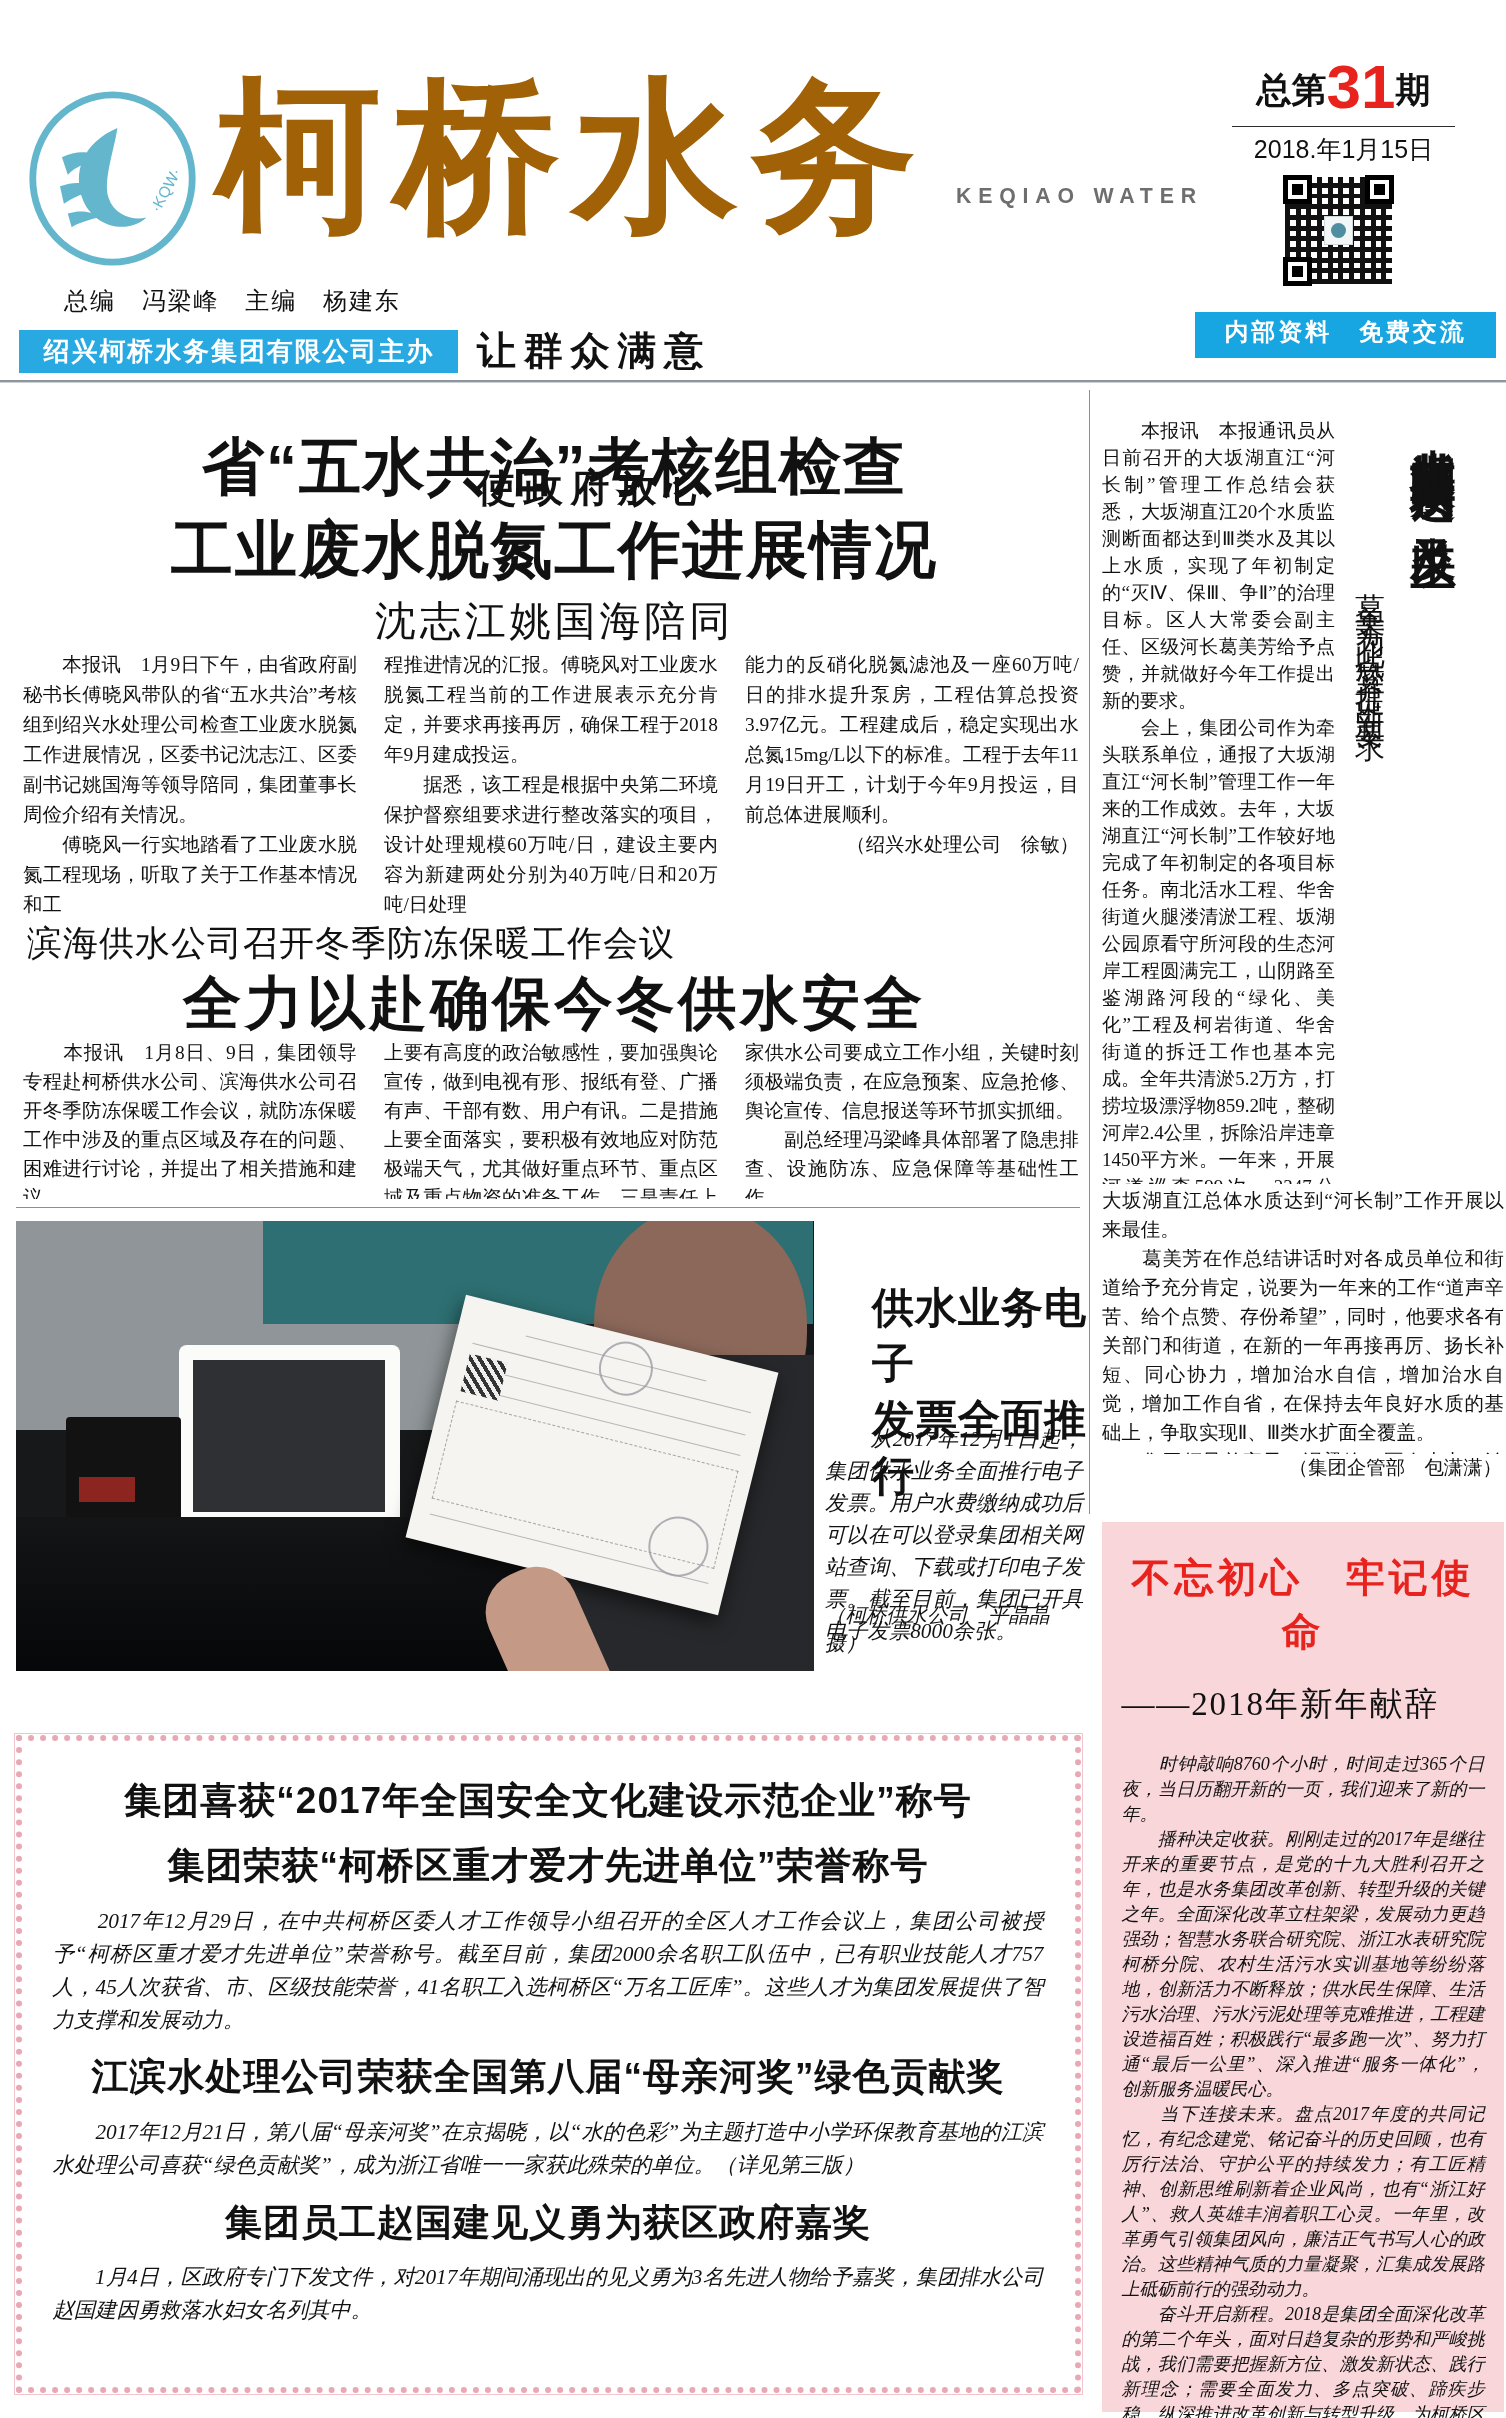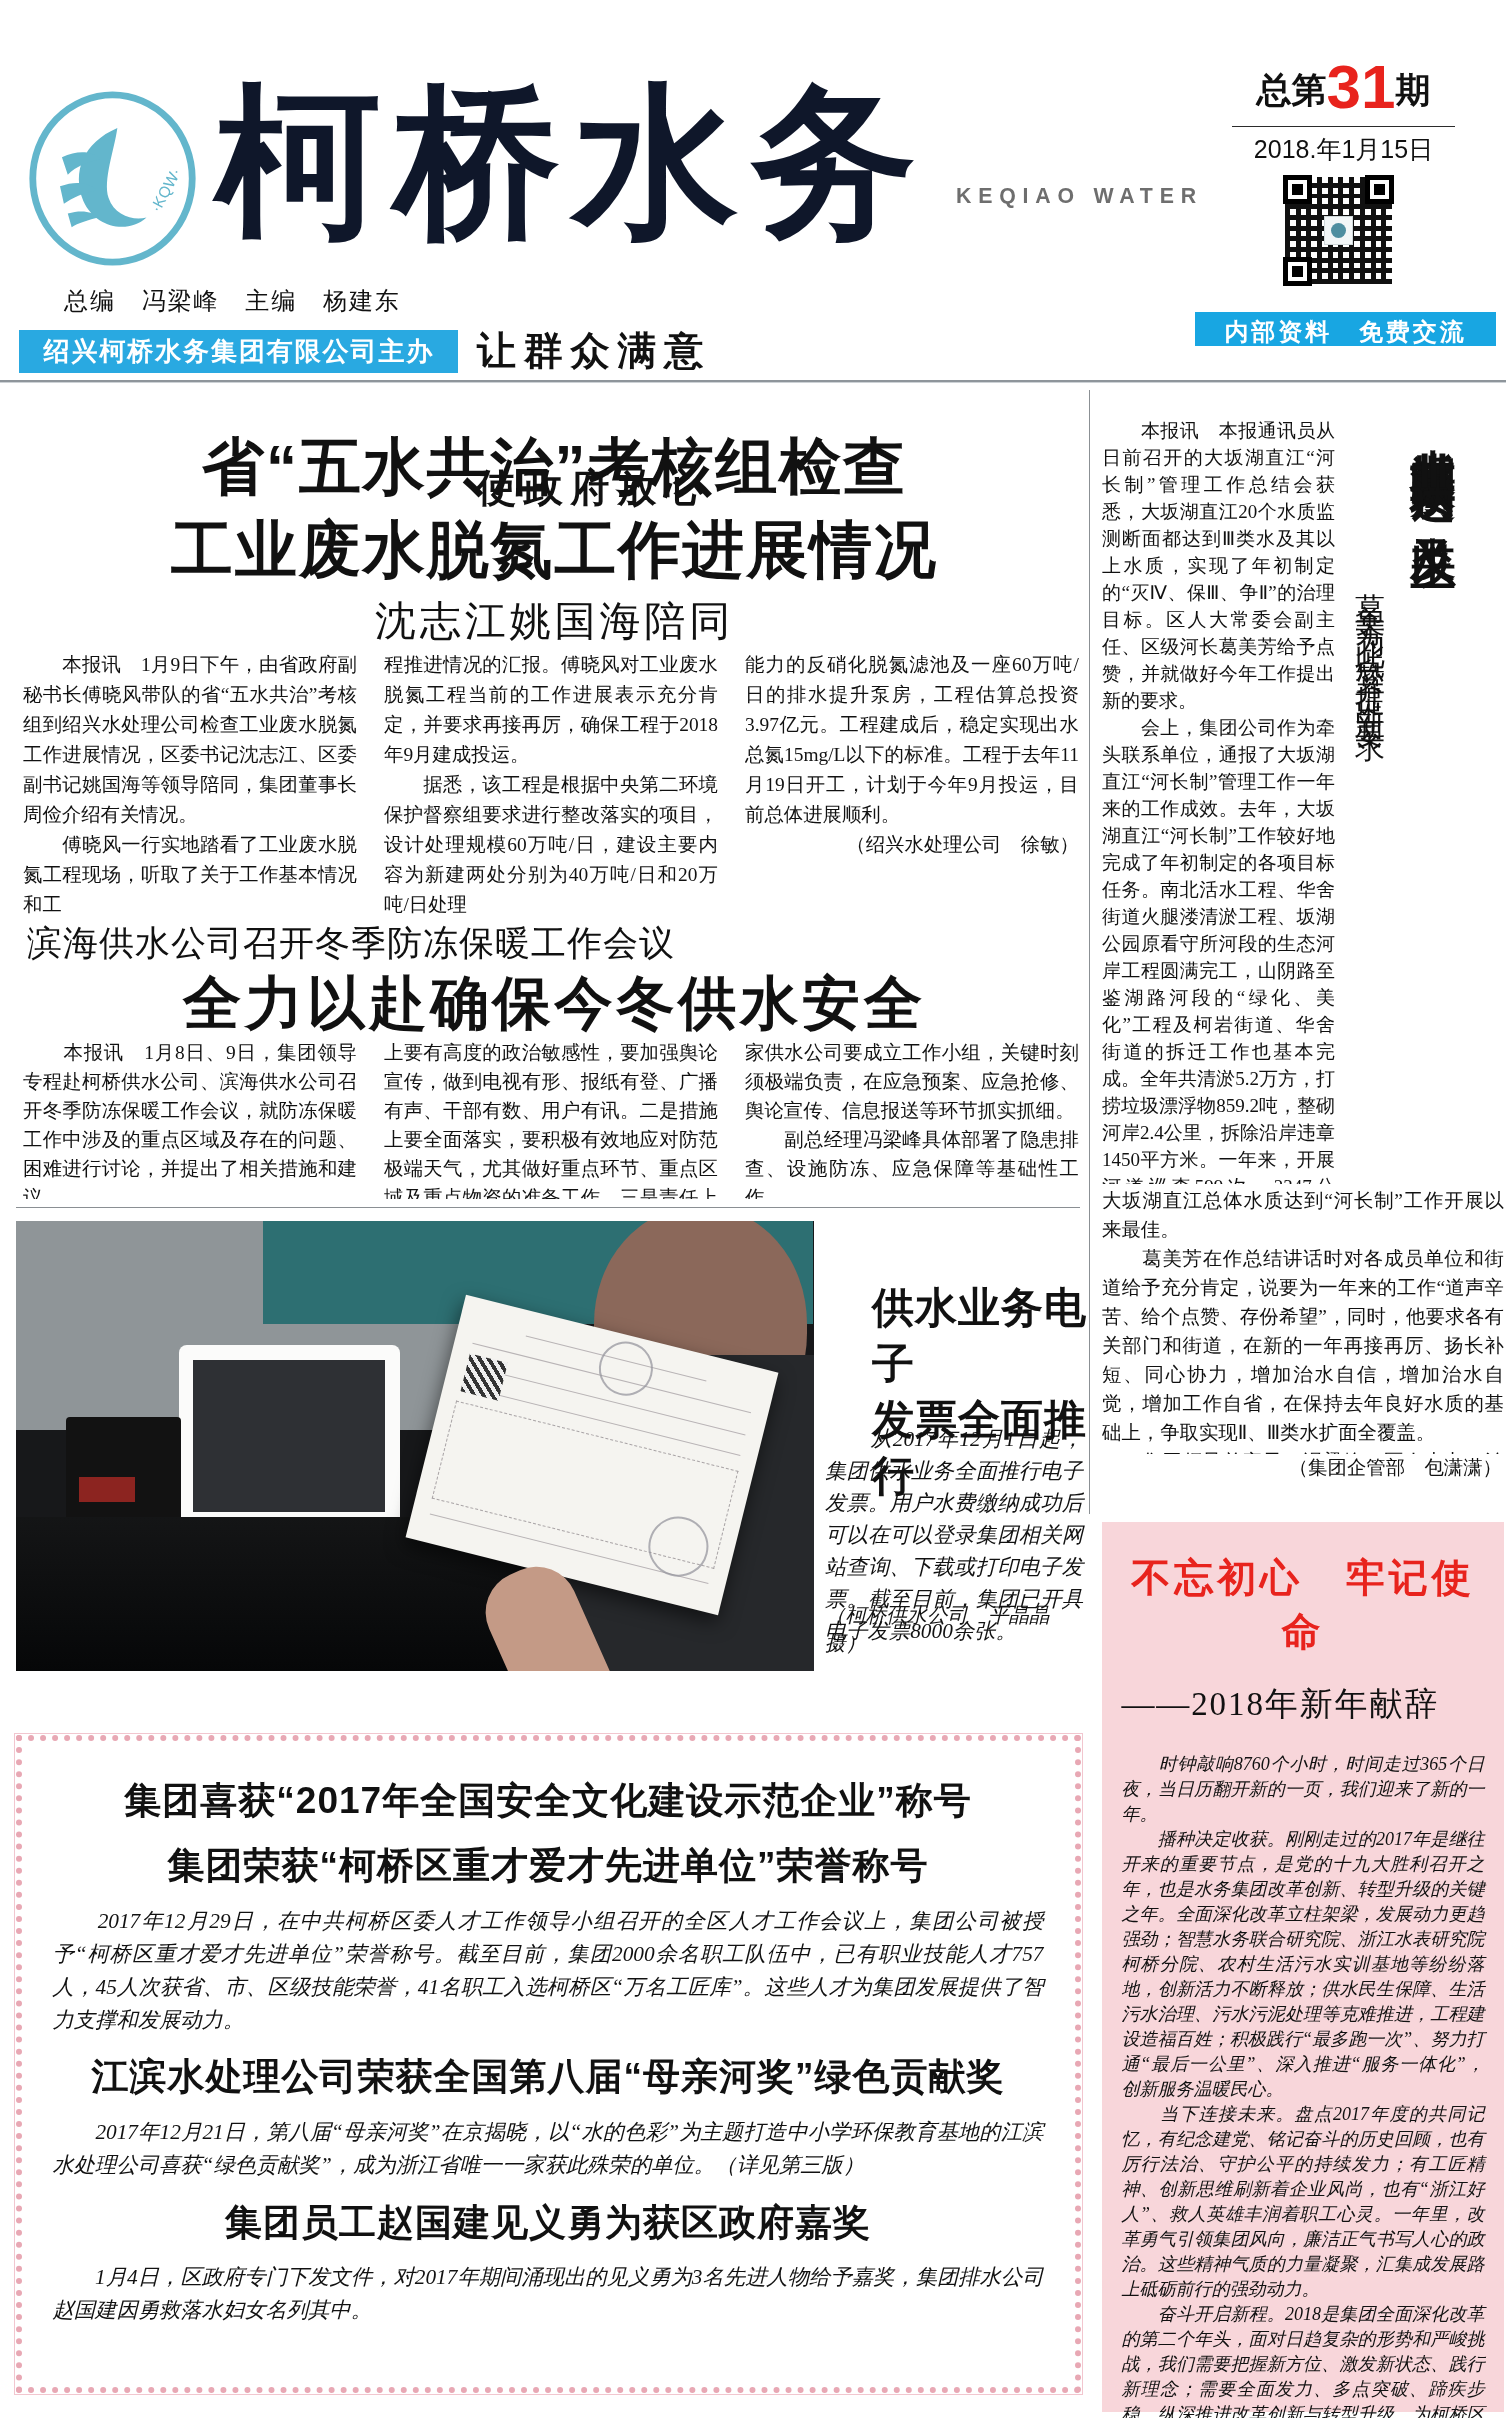--- a/index.html
+++ b/index.html
@@ -2,41 +2,41 @@
 <html><head>
 <meta charset="utf-8">
 <style>
   * { margin:0; padding:0; box-sizing:border-box; }
   body { background:#e9e9e9; font-family:"Liberation Serif", serif; color:#111; }
   .page { position:relative; width:1507px; height:2418px; background:#ffffff; margin:0 auto; overflow:hidden; }
   .abs { position:absolute; }
 
   
   .logo { left:25px; top:89px; width:175px; height:180px; }
-  .masthead { left:146px; top:42px; width:854px; height:252px; text-align:center;
-              font-family:Liberation Serif, serif; font-weight:bold; color:#0f172a;
+  .masthead { left:146px; top:35px; width:854px; height:252px; text-align:center;
+              font-family:Liberation Sans, sans-serif; font-weight:bold; color:#a16207;
               font-size:165px; line-height:243px; letter-spacing:13.6px; }
   .english-title { left:956px; top:184px; font-family:"Liberation Sans", sans-serif;
                    font-size:21.3px; letter-spacing:6.8px; color:#6e6e6e; font-weight:bold; }
   .editors { left:64px; top:285px; font-size:24px; letter-spacing:1.9px; }
   .issue-block { left:1192px; top:56px; width:303px; text-align:center; font-family:"Liberation Sans", sans-serif; }
   .issue-line1 { font-size:35px; font-weight:bold; }
   .issue-no { font-size:62px; color:#e8231d; font-weight:bold; line-height:1; vertical-align:-5.8px; }
   .issue-rule { width:223px; border-top:1.9px solid #2b2b2b; margin:7.8px auto 5.8px; }
   .issue-date { font-size:25px; }
   .qr { left:1281px; top:173px; width:115px; height:115px; background:#fff; }
   .qr-noise { position:absolute; inset:3.9px;
       background-image:repeating-linear-gradient(0deg,#111 0 4.9px,transparent 4.9px 10.7px),
                        repeating-linear-gradient(90deg,#111 0 4.9px,#fff 4.9px 10.7px); }
   .qr-eye { position:absolute; width:29px; height:29px; border:5.8px solid #000; background:#fff; }
   .qr-eye .qr-dot { position:absolute; inset:3.9px; background:#000; }
   .qr-eye.tl { left:1.9px; top:1.9px; } .qr-eye.tr { right:1.9px; top:1.9px; } .qr-eye.bl { left:1.9px; bottom:1.9px; }
   .qr-center { position:absolute; left:43px; top:43px; width:29px; height:29px; background:#f2f6f7; border:1px solid #cfd8da; }
   .qr-center i { position:absolute; inset:5.8px; border-radius:50%; background:#4e8ea0; }
-  .internal-bar { left:1195px; top:312px; width:301px; height:34px; background:#18a6e2; color:#fff;
+  .internal-bar { left:1195px; top:312px; width:301px; height:46px; background:#18a6e2; color:#fff;
                   font-family:"Liberation Sans", sans-serif; font-weight:bold; font-size:24px;
                   line-height:39px; text-align:center; letter-spacing:2.9px; }
   .organizer-bar { left:19.4px; top:330px; width:439px; height:43px; background:#29a9e1; color:#fff;
                    font-family:Liberation Sans, sans-serif; font-weight:bold; font-size:26px;
                    line-height:43px; text-align:center; letter-spacing:1.9px; }
   .slogan { left:477px; top:324px; width:660px; display:flex; gap:83px;
             font-family:"Liberation Sans", sans-serif; font-weight:900; font-size:39px; letter-spacing:7.8px;flex-direction:column; }
   .header-rule { left:0; top:380px; width:1507px; height:2.9px; border-top:2.9px solid #8e959b; border-bottom:1px solid #cdd2d6; }
 
   

